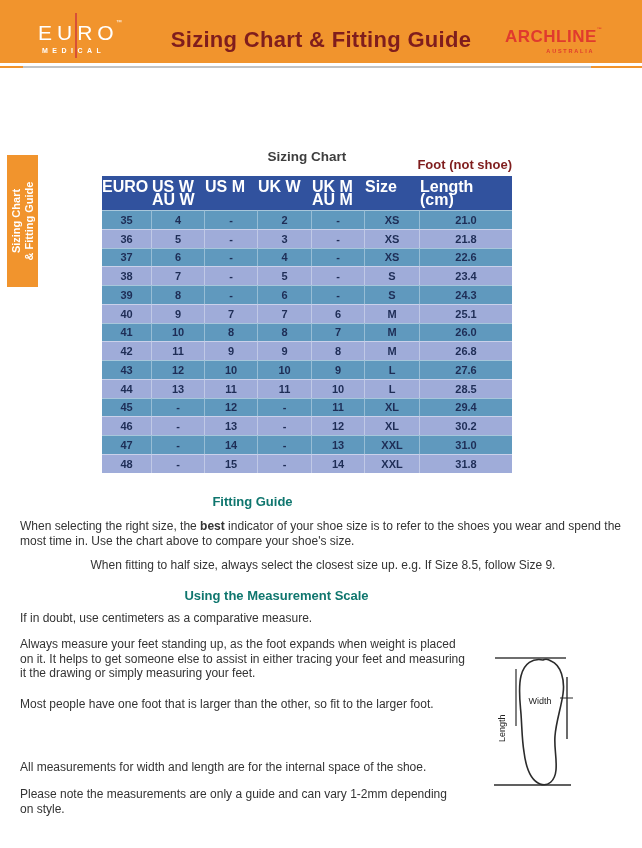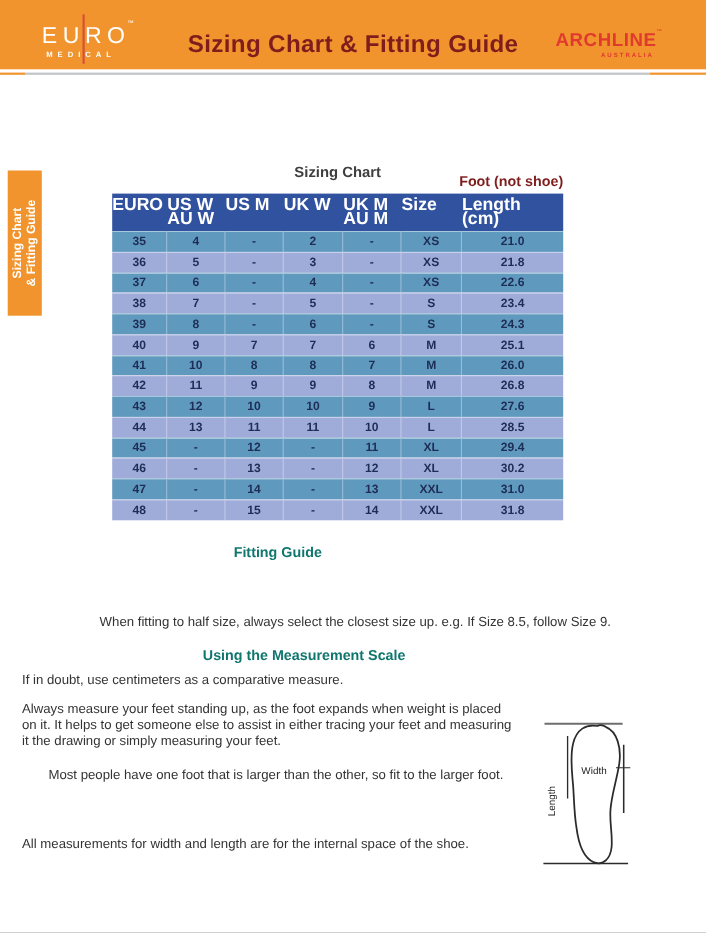--- a/index.html
+++ b/index.html
@@ -49,21 +49,21 @@
   
   .section-heading{position:absolute;left:0;width:505px;text-align:center;
      font-weight:bold;font-size:13px;color:#0f766e;}
   .fg-head{top:494px;}
   .ms-head{top:588px;margin-left:24px;}
   .body{position:absolute;left:20px;margin:0;font-size:12px;line-height:14.6px;color:#333;}
   .p1{top:519px;width:606px;}
   .p2{top:558px;width:606px;text-align:center;}
   .p3{top:611px;width:500px;}
   .p4{top:637px;width:452px;}
-  .p5{top:697px;width:470px;margin-left:24px;}
+  .p5{top:697px;width:470px;}
   .p6{top:760px;width:500px;}
   .p7{top:787px;width:430px;}
 
   
   .foot-diagram{position:absolute;left:488px;top:650px;}
   .foot-diagram text{font-family:"Liberation Sans",sans-serif;font-size:9px;fill:#222;}
 </style>
 </head>
 <body>
 
@@ -243,27 +243,29 @@
           <div class="td">15</div>
           <div class="td">-</div>
           <div class="td">14</div>
           <div class="td">XXL</div>
           <div class="td">31.8</div>
         </div>
       </div>
   </div>
 
   <div class="section-heading fg-head">Fitting Guide</div>
+  <p class="body p1"><span>When selecting the right size, the </span><b>best</b><span> indicator of your shoe size is to refer to the shoes you wear and spend the most time in. Use the chart above to compare your shoe's size.</span></p>
   <p class="body p2">When fitting to half size, always select the closest size up. e.g. If Size 8.5, follow Size 9.</p>
 
   <div class="section-heading ms-head">Using the Measurement Scale</div>
   <p class="body p3">If in doubt, use centimeters as a comparative measure.</p>
   <p class="body p4">Always measure your feet standing up, as the foot expands when weight is placed on it. It helps to get someone else to assist in either tracing your feet and measuring it the drawing or simply measuring your feet.</p>
   <p class="body p5">Most people have one foot that is larger than the other, so fit to the larger foot.</p>
   <p class="body p6">All measurements for width and length are for the internal space of the shoe.</p>
+  <p class="body p7">Please note the measurements are only a guide and can vary 1-2mm depending on style.</p>
 
   <svg class="foot-diagram" width="92" height="145" viewBox="0 0 92 145" xmlns="http://www.w3.org/2000/svg">
     <line x1="7" y1="8" x2="78" y2="8" stroke="#6e6e6e" stroke-width="1.8"></line>
     <line x1="6" y1="135" x2="83" y2="135" stroke="#2b2b2b" stroke-width="1.4"></line>
     <path d="M55,10 C45,8 36,13 33,26 C30,38 32,52 33,64 C34,78 34,90 36,102 C38,118 42,130 52,134 C60,137 67,131 68,120 C69,108 66,98 67,86 C68,72 73,58 75,44 C77,30 73,15 63,11 C60,9 57,9 55,10 Z" fill="none" stroke="#2b2b2b" stroke-width="1.6"></path>
     <line x1="28" y1="19" x2="28" y2="76" stroke="#2b2b2b" stroke-width="1.2"></line>
     <line x1="79" y1="27" x2="79" y2="89" stroke="#2b2b2b" stroke-width="1.4"></line>
     <line x1="72" y1="48" x2="85" y2="48" stroke="#2b2b2b" stroke-width="1"></line>
     <text x="52" y="54" text-anchor="middle">Width</text>
     <text transform="translate(17,92) rotate(-90)">Length</text>

